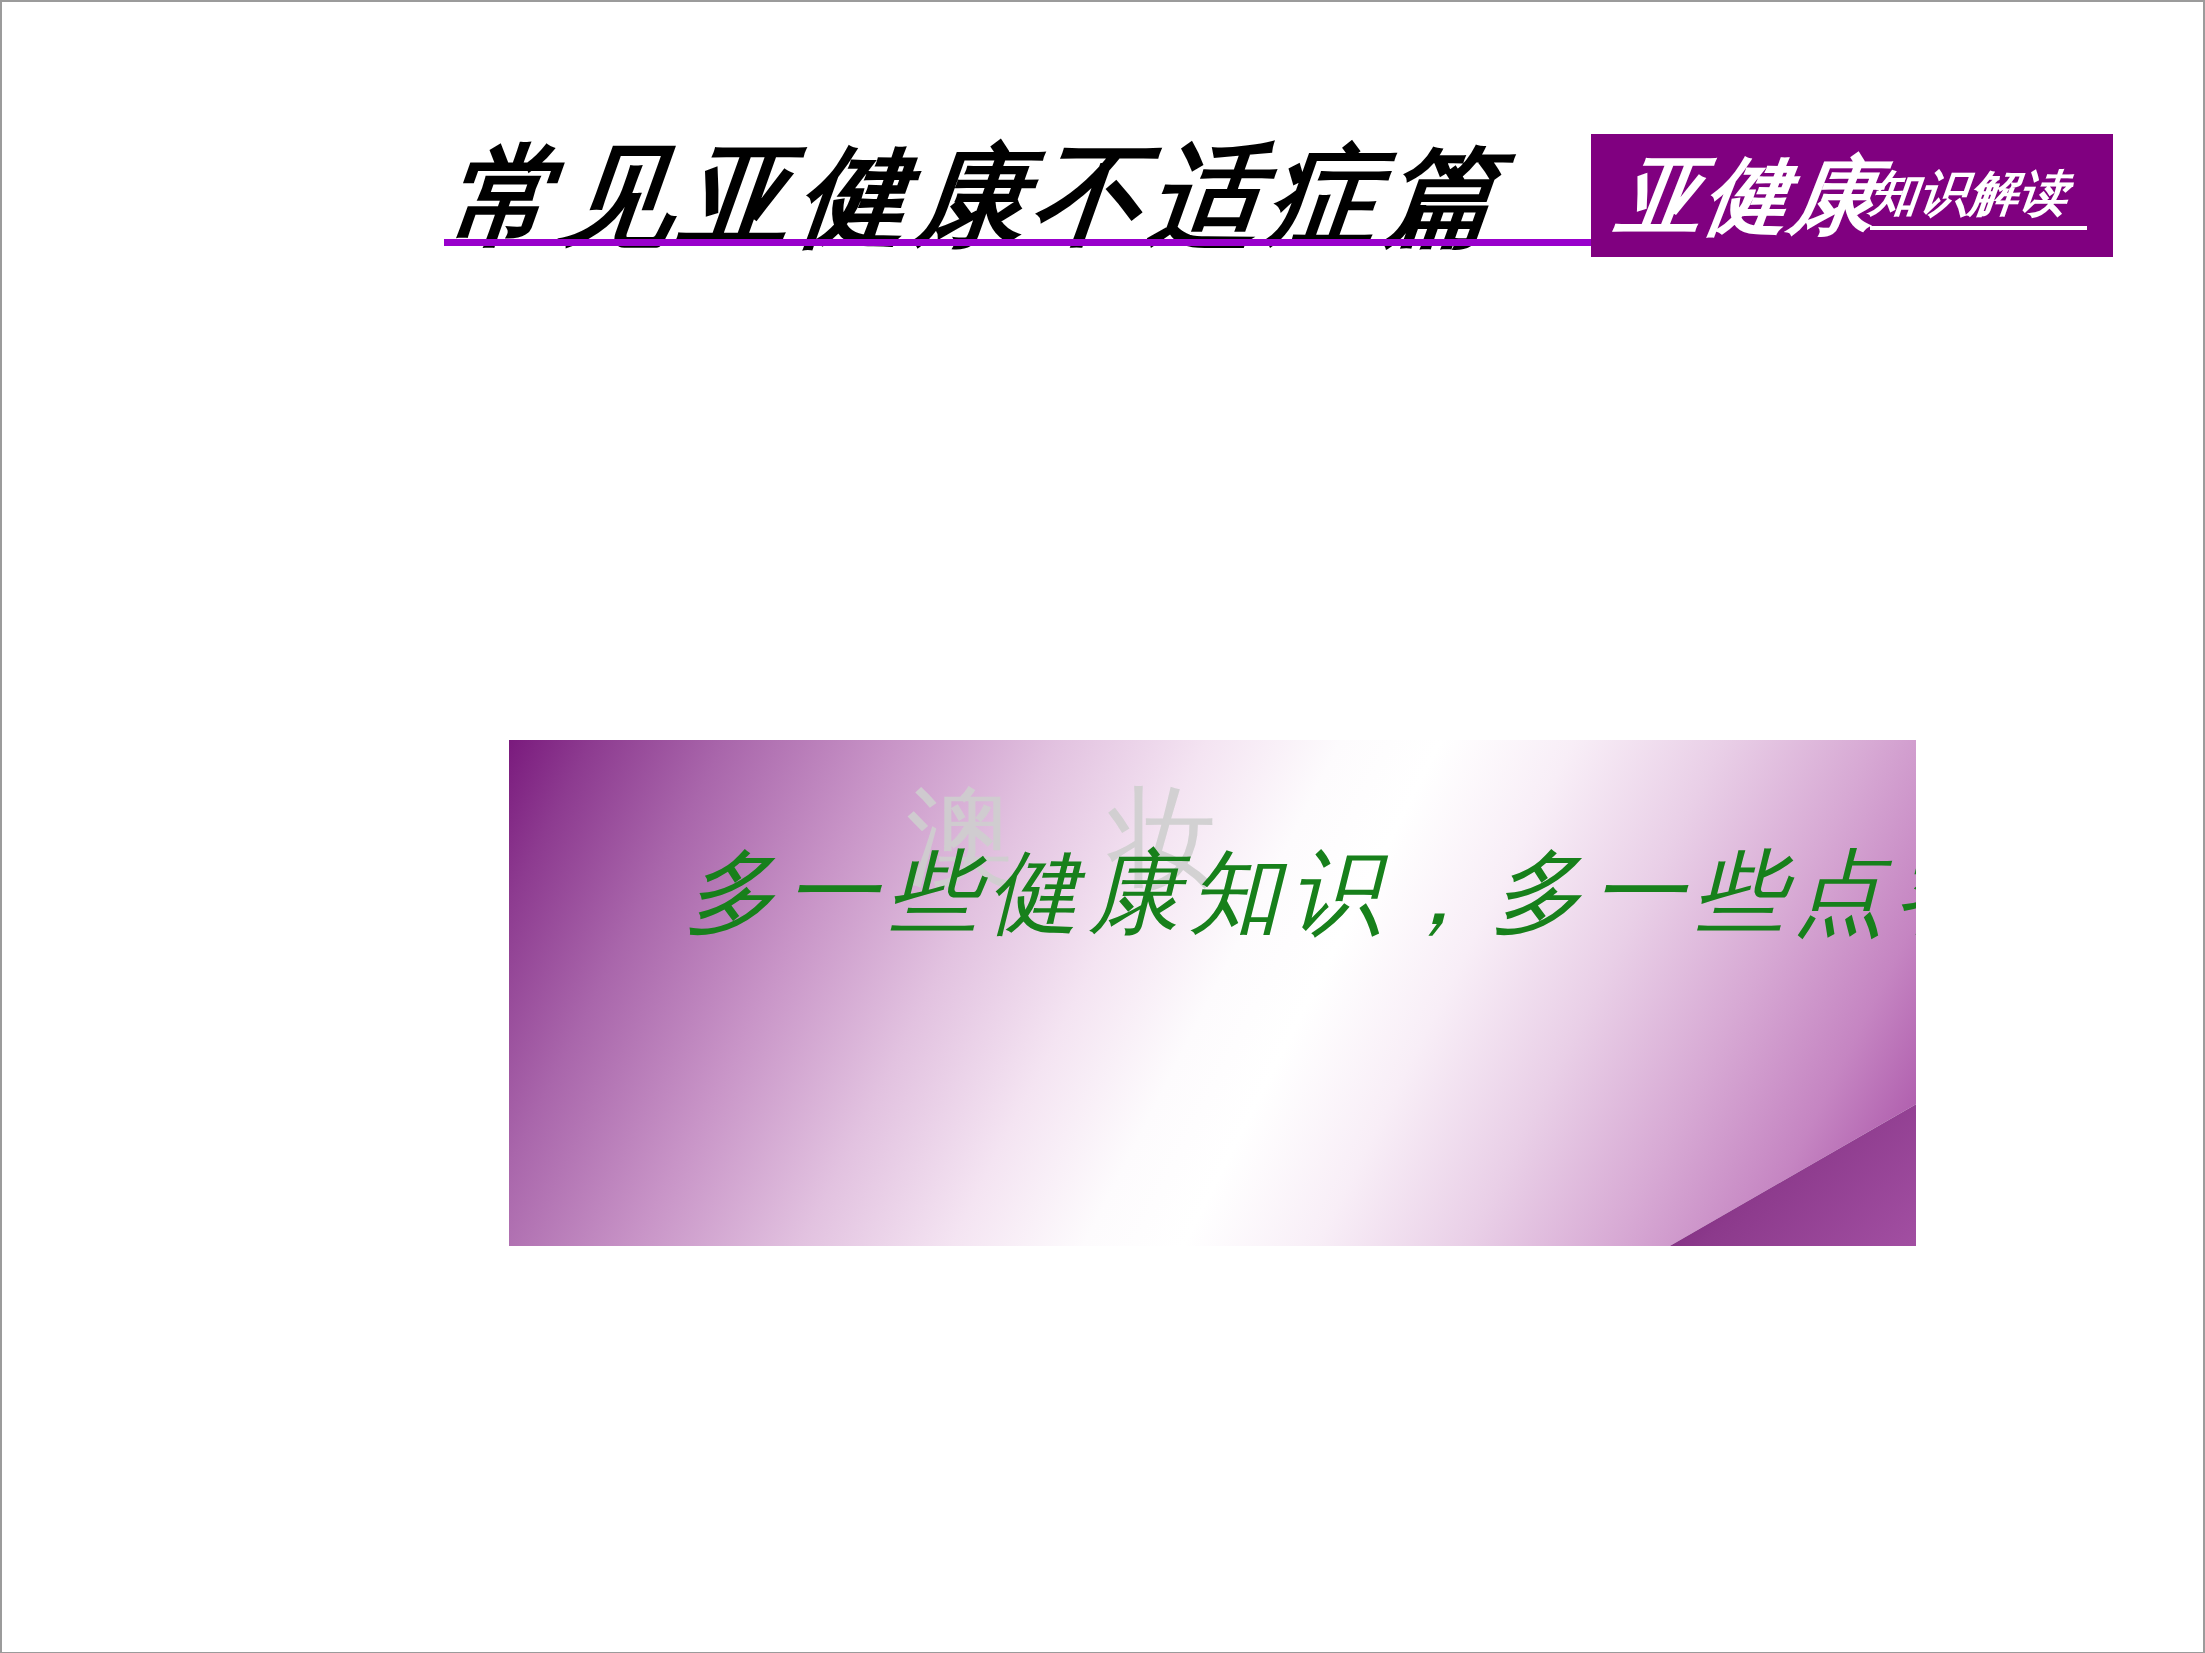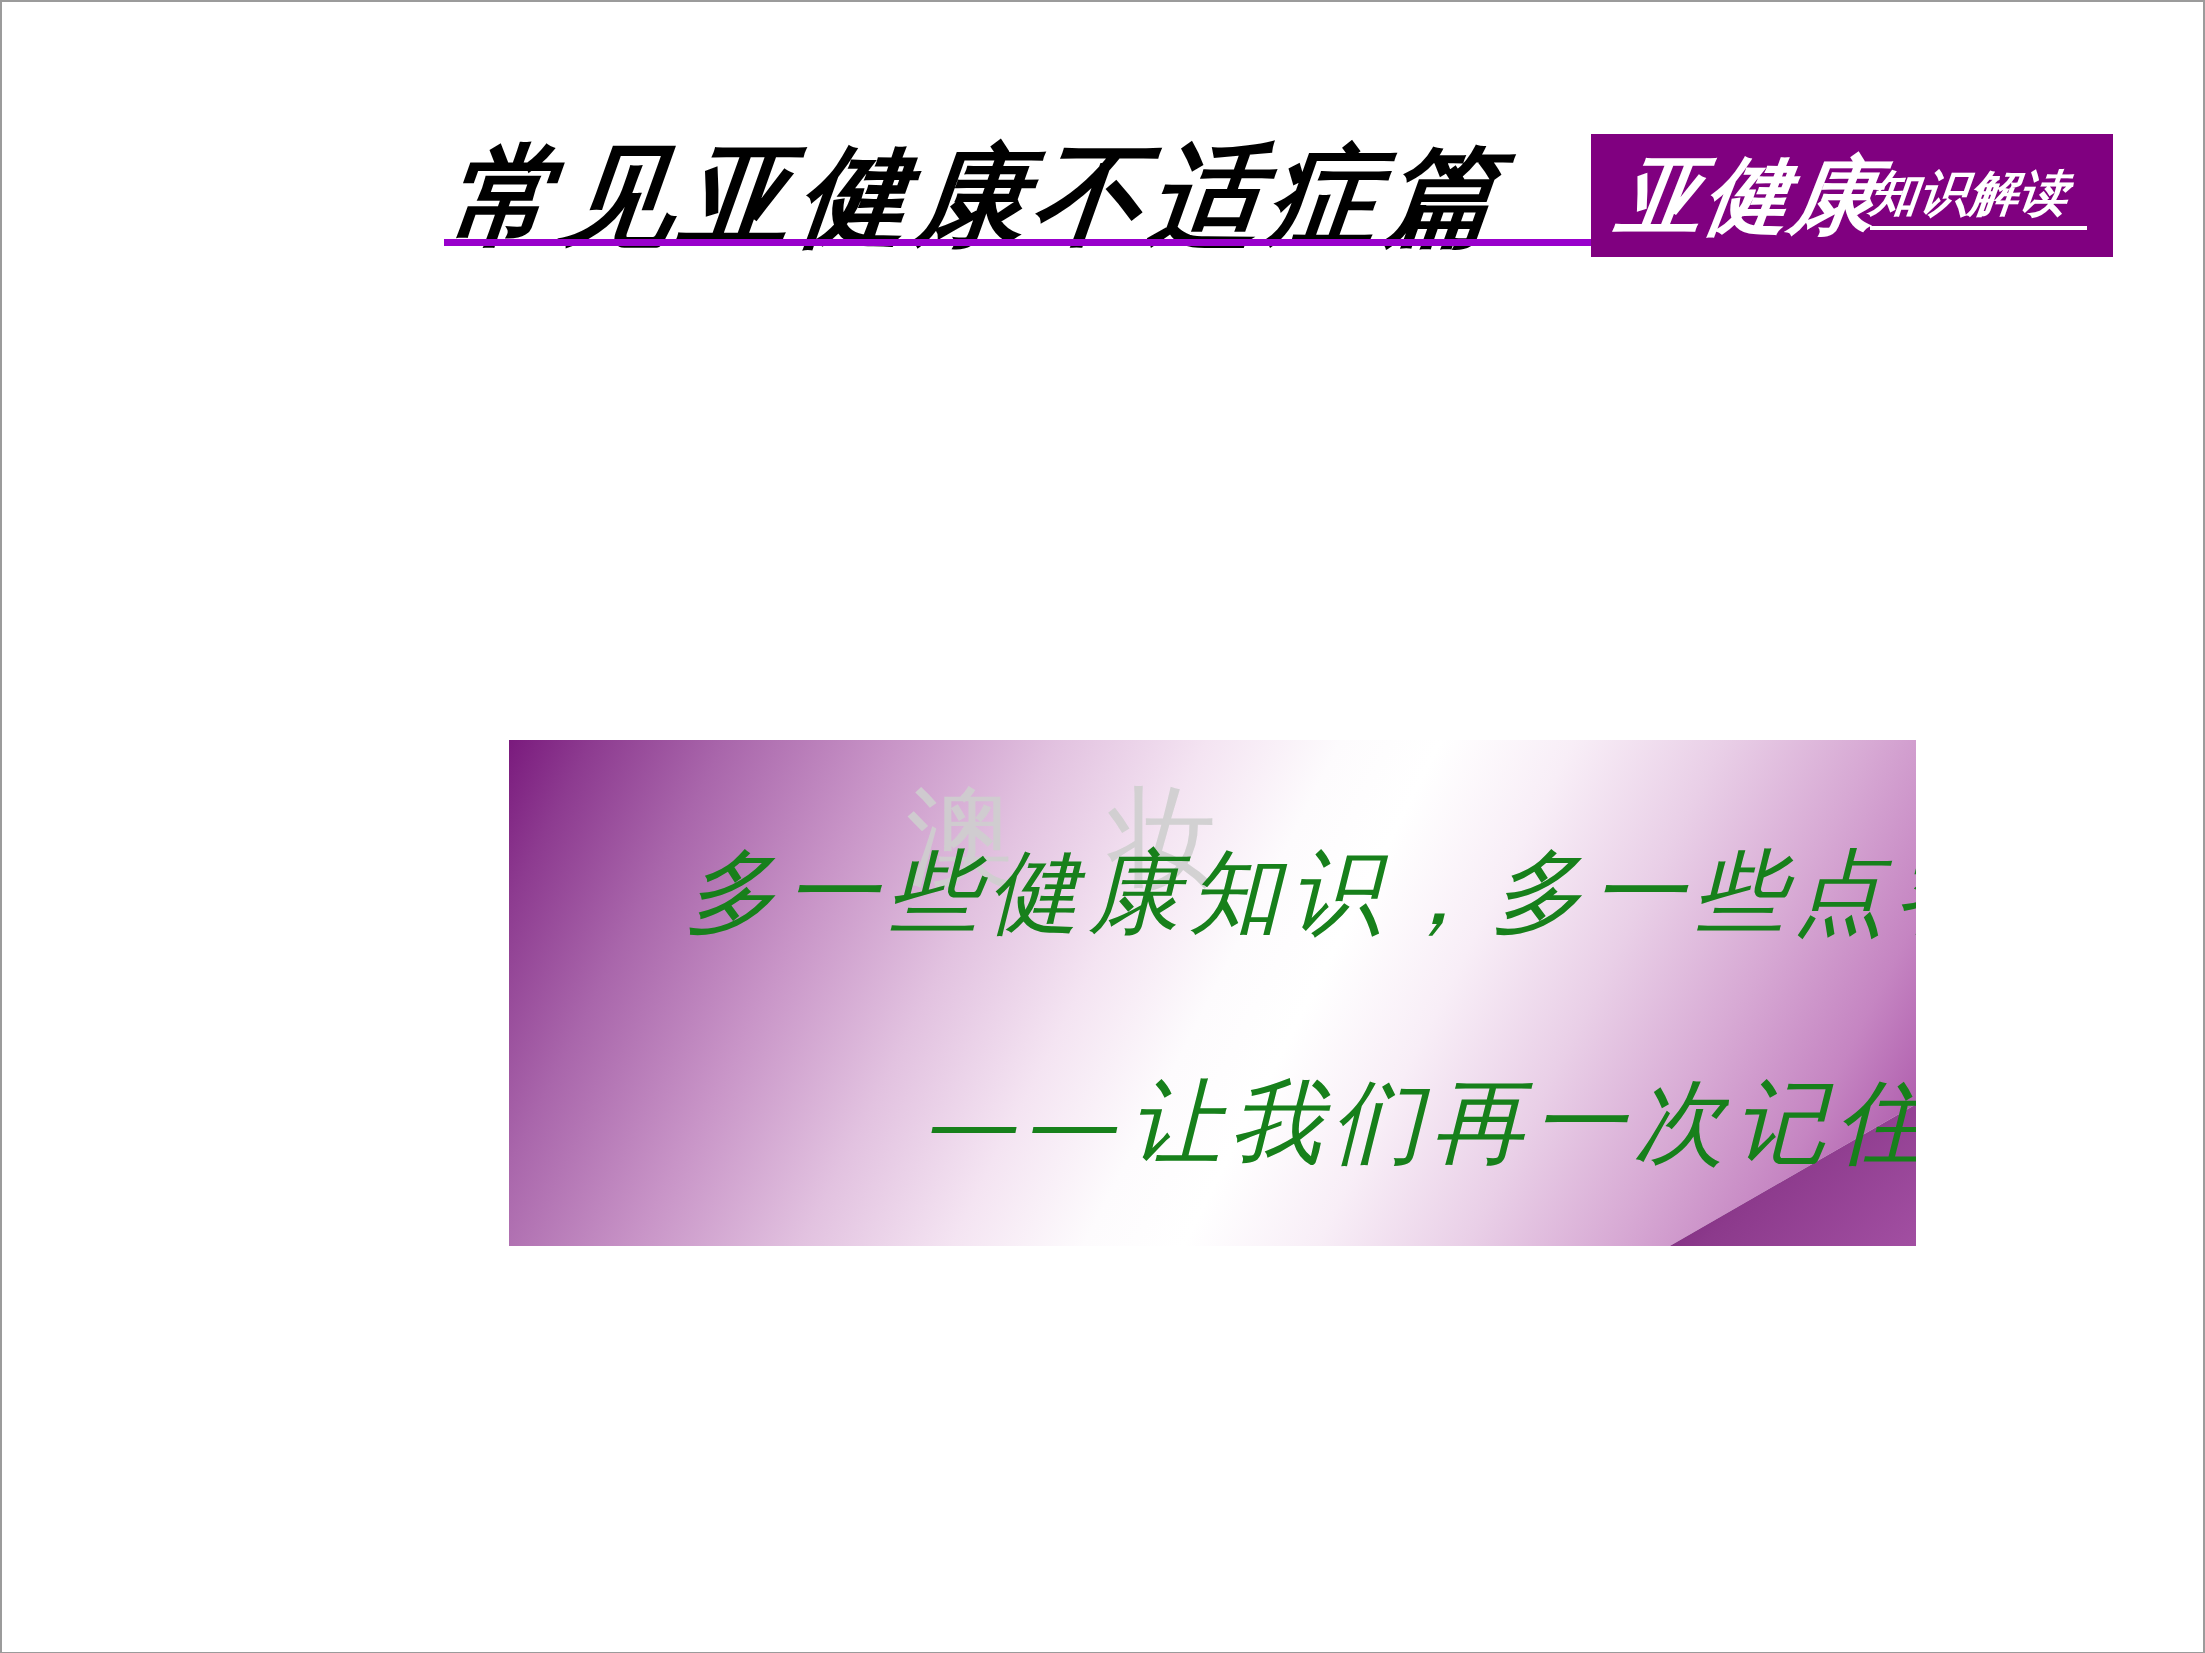--- a/index.html
+++ b/index.html
@@ -201,17 +201,16 @@
   </div>
 
   <div id="content-box">
     <div id="content-surface"></div>
     <div id="content-fold"></div>
 
     <div id="watermark">澳 妆</div>
 
     <div id="quote-line-1" class="quote-line">多一些健康知识，多一些点客。</div>
 
-    <div id="quote-line-2" class="quote-line">——让我们再一次记住</div>
   </div>
 
 </div>
 
 
 </body></html>

